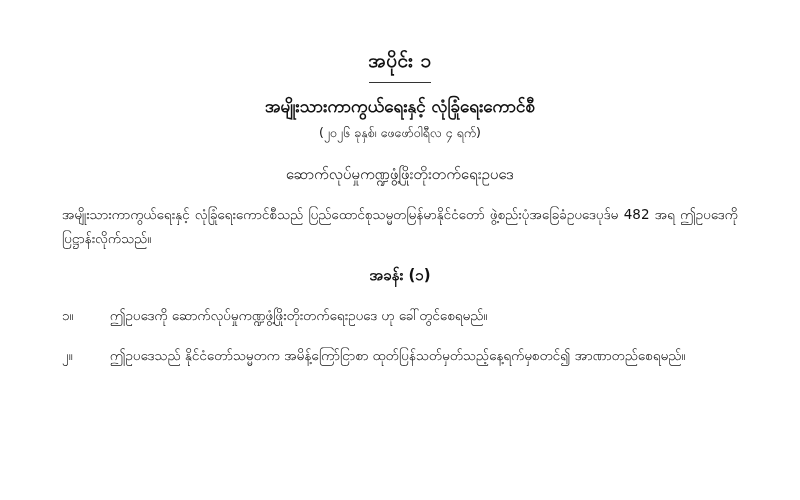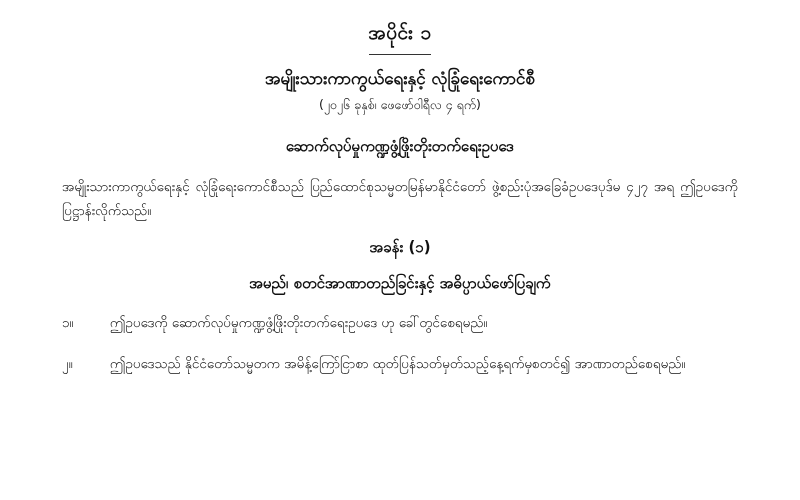--- a/index.html
+++ b/index.html
@@ -12,21 +12,21 @@
     height: 500px;
     overflow: hidden;
     font-family: "DejaVu Sans", "Liberation Sans", sans-serif;
     color: #111111;
   }
   .page {
     position: relative;
     width: 800px;
     height: 500px;
     box-sizing: border-box;
-    padding: 14px 56px 0 56px;
+    padding: 42px 56px 0 56px;
   }
   .doc-title {
     text-align: center;
     font-size: 19px;
     font-weight: bold;
     letter-spacing: 0.5px;
     margin: 6px 0 0 0;
     line-height: 1.3;
   }
   .title-rule {
@@ -60,21 +60,21 @@
     margin-top: 11px;
     line-height: 1.5;
   }
   .line-5 {
     font-size: 12.5px;
     margin-top: 5px;
     line-height: 1.5;
   }
   .line-6 {
     font-size: 15px;
-    font-weight: bold;
+    font-weight: normal;
     margin-top: 20px;
     line-height: 1.5;
   }
   .para {
     font-size: 13.5px;
     line-height: 1.72;
     margin-top: 18px;
     text-align: justify;
     text-align-last: justify;
     padding: 0 6px;
@@ -118,24 +118,23 @@
 
   <h1 class="doc-title">အပိုင်း ၁</h1>
   <div class="title-rule"></div>
 
   <div class="block-center">
     <div class="line-2">အမျိုးသားကာကွယ်ရေးနှင့် လုံခြုံရေးကောင်စီ</div>
     <div class="line-5">(၂၀၂၆ ခုနှစ်၊ ဖေဖော်ဝါရီလ ၄ ရက်)</div>
     <div class="line-6">ဆောက်လုပ်မှုကဏ္ဍဖွံ့ဖြိုးတိုးတက်ရေးဥပဒေ</div>
   </div>
 
-  <div class="para">အမျိုးသားကာကွယ်ရေးနှင့် လုံခြုံရေးကောင်စီသည် ပြည်ထောင်စုသမ္မတမြန်မာနိုင်ငံတော် ဖွဲ့စည်းပုံအခြေခံဥပဒေပုဒ်မ ၄၂၇ အရ ဤဥပဒေကို ပြဋ္ဌာန်းလိုက်သည်။</div>
+  <div class="para">အမျိုးသားကာကွယ်ရေးနှင့် လုံခြုံရေးကောင်စီသည် ပြည်ထောင်စုသမ္မတမြန်မာနိုင်ငံတော် ဖွဲ့စည်းပုံအခြေခံဥပဒေပုဒ်မ 482 အရ ဤဥပဒေကို ပြဋ္ဌာန်းလိုက်သည်။</div>
 
   <div class="section-no">အခန်း (၁)</div>
-  <div class="section-heading">အမည်၊ စတင်အာဏာတည်ခြင်းနှင့် အဓိပ္ပာယ်ဖော်ပြချက်</div>
 
   <div class="numbered">
     <div class="num">၁။</div>
     <div class="body">
       <div class="inner">ဤဥပဒေကို ဆောက်လုပ်မှုကဏ္ဍဖွံ့ဖြိုးတိုးတက်ရေးဥပဒေ ဟု ခေါ်တွင်စေရမည်။</div>
     </div>
   </div>
 
   <div class="numbered">
     <div class="num">၂။</div>

